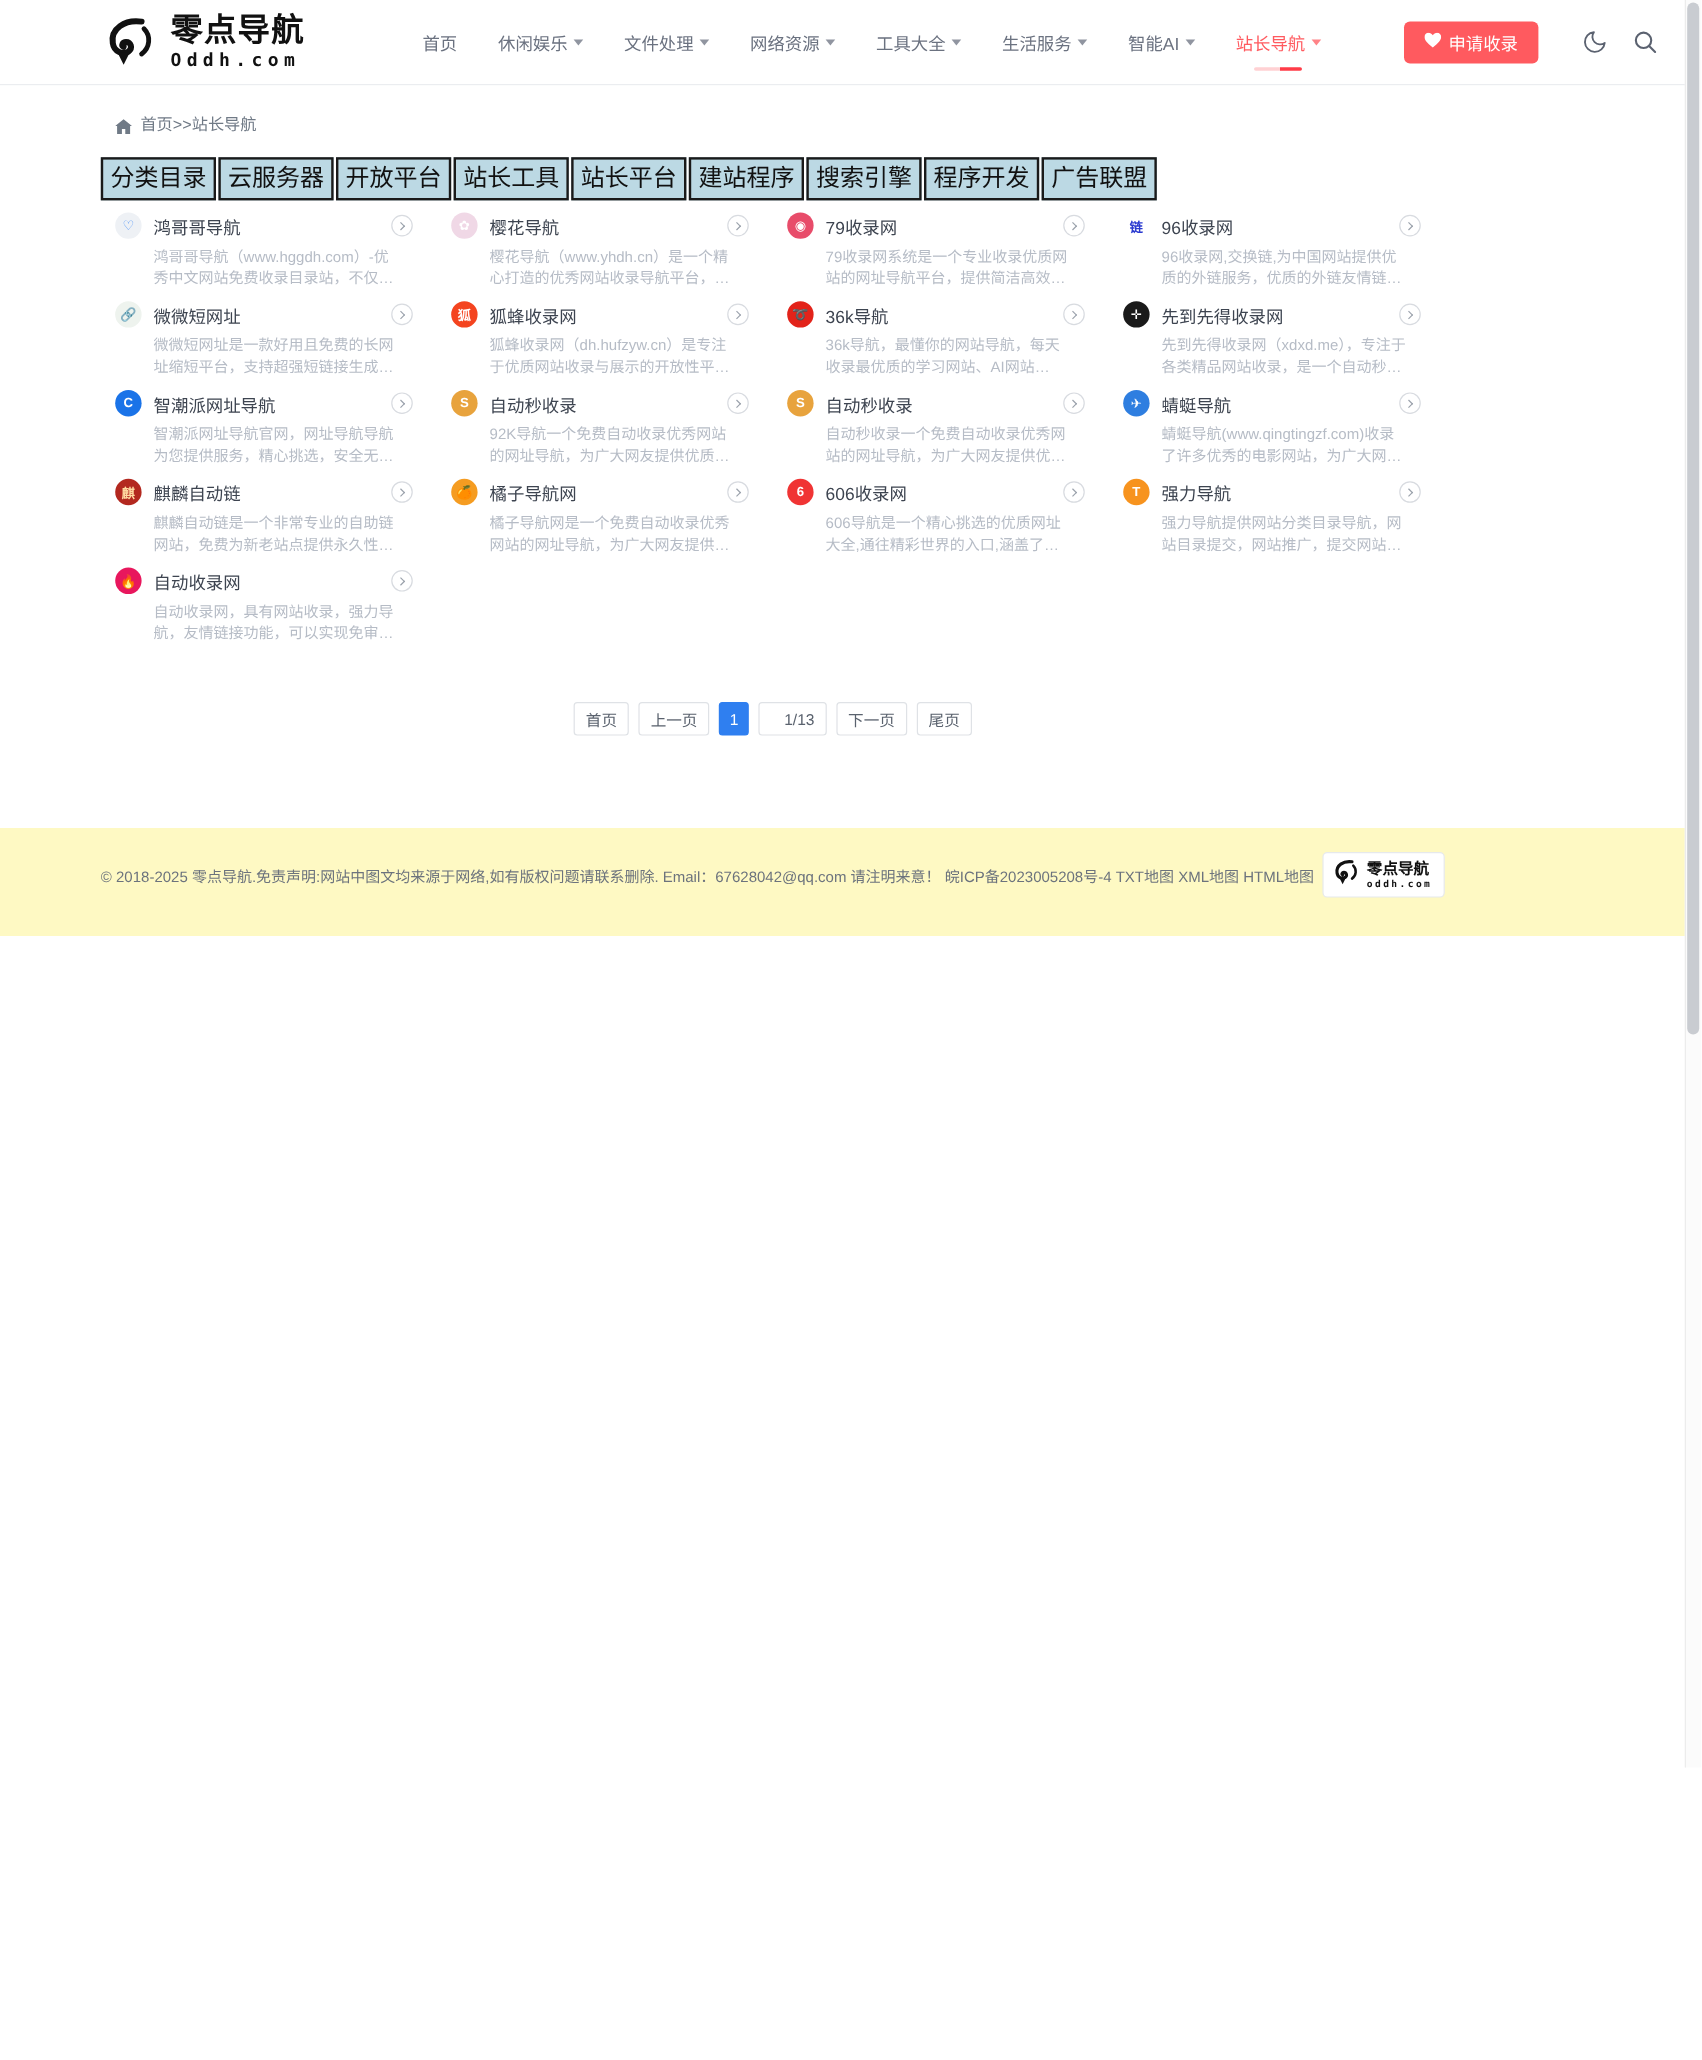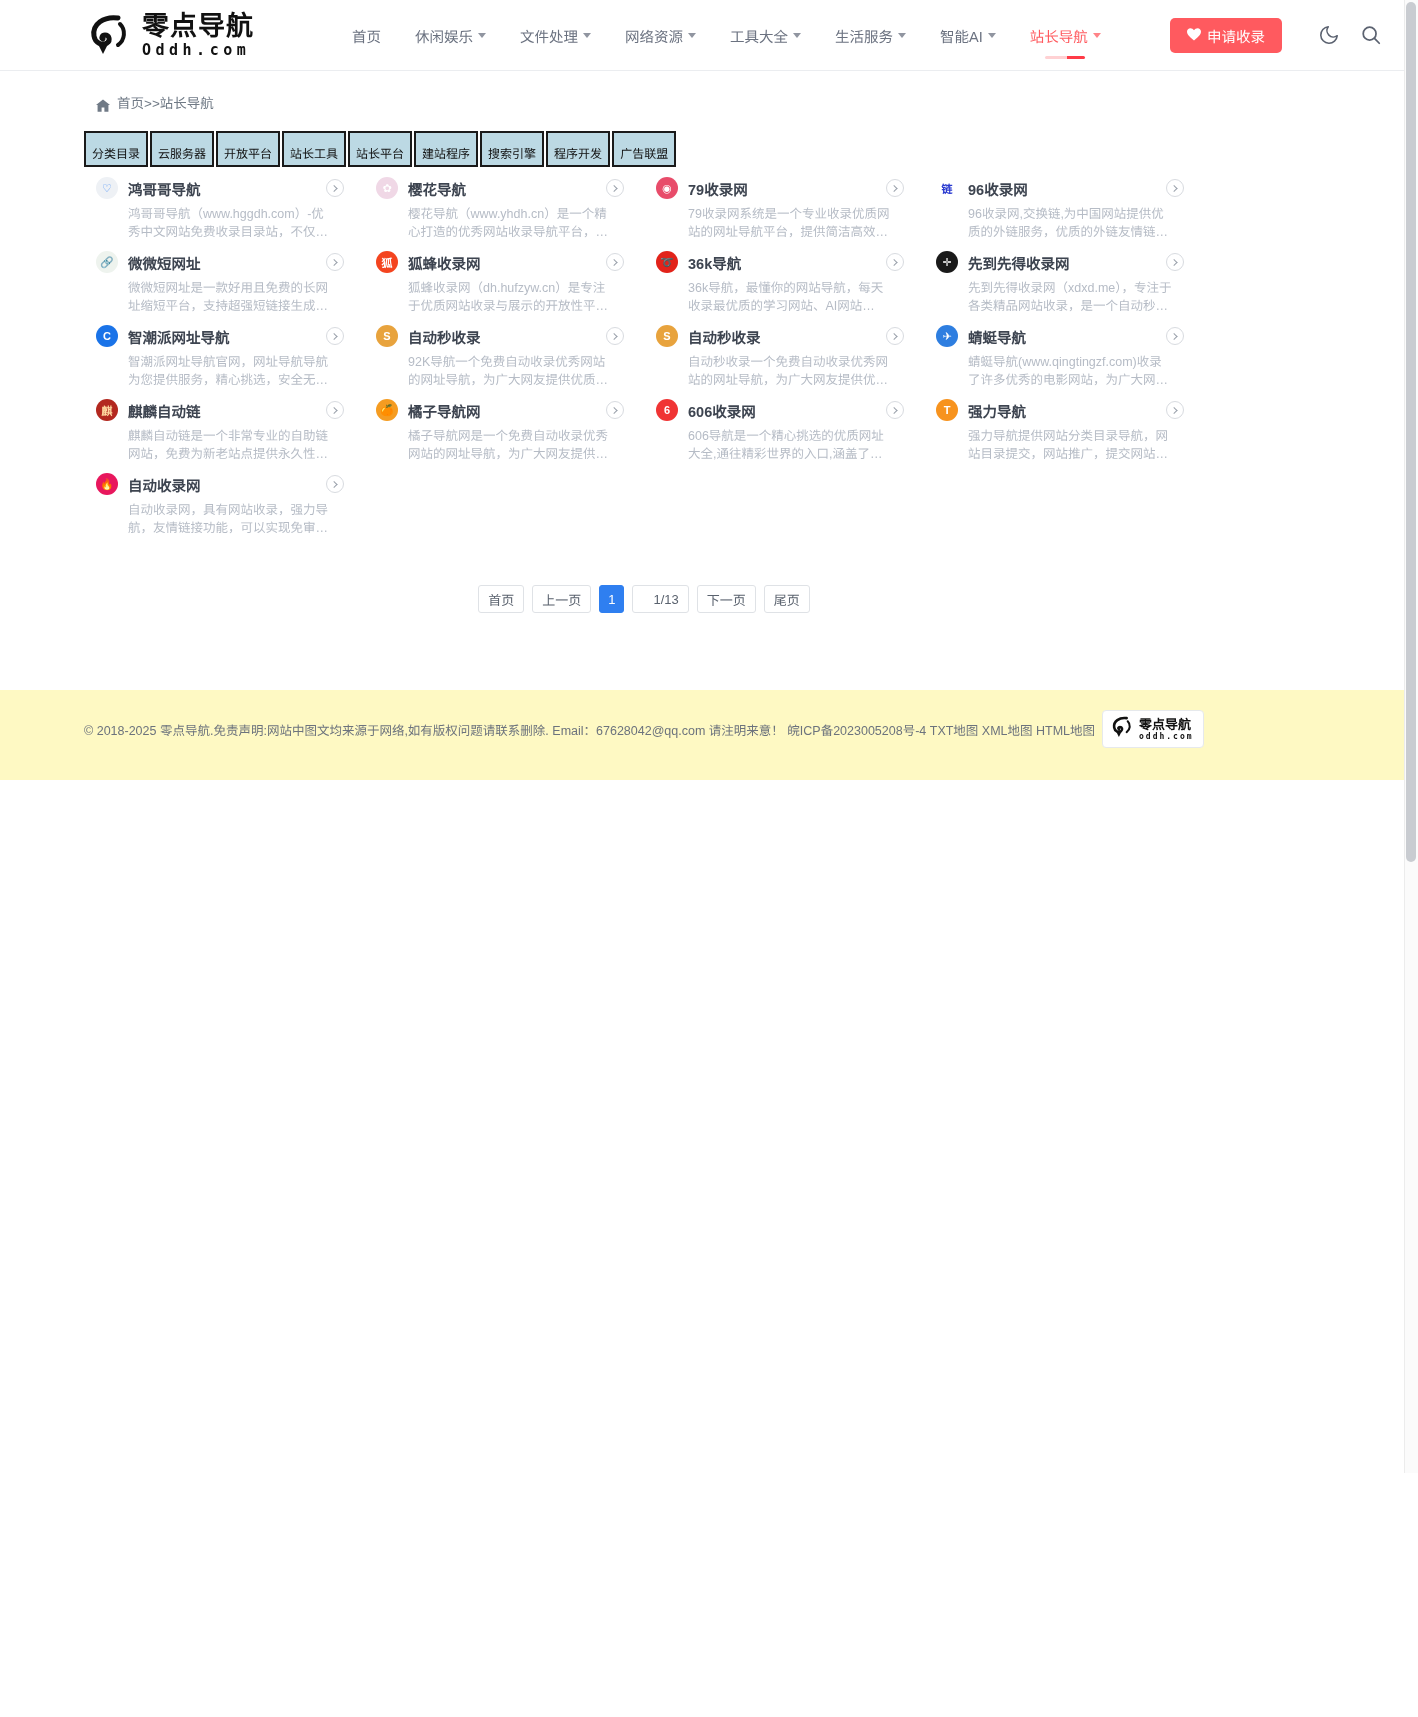--- a/index.html
+++ b/index.html
@@ -59,37 +59,37 @@
 
   
   .crumb { position:absolute; left:96px; top:92px; display:flex; align-items:flex-end; gap:7px;
            font-size:13.5px; color:#707a86; }
   .crumb svg { display:block; }
 
   
   .cats { position:absolute; left:84px; top:131px; display:flex; gap:2px; }
   .cat {
     background:#bcd9e4; border:2px solid #1a1a1a;
-    padding:13px 6px 2px; font-size:12px; color:#111; cursor:pointer;
+    padding:1px 6px 2px; font-size:20px; color:#111; cursor:pointer;
     line-height:1.45; white-space:nowrap;
     font-family:"DejaVu Sans",sans-serif;
   }
 
   
   .panel { position:absolute; left:84px; top:170px; width:1120px; height:505px;
            background:#fff; }
 
   .grid { position:absolute; left:0; top:0; width:1120px;
           display:grid; grid-template-columns:repeat(4,280px); }
   .cell { position:relative; height:74px; padding:4px 22px 0 12px; }
   .cell-head { display:flex; align-items:center; gap:10px; height:28px; }
   .ico { width:22px; height:22px; flex:0 0 22px; border-radius:50%;
          display:flex; align-items:center; justify-content:center;
          font-size:11px; font-weight:bold; color:#fff; overflow:hidden; }
-  .title { font-size:14.5px; color:#3d4450; white-space:nowrap; overflow:hidden;font-weight:bold; }
+  .title { font-size:14.5px; color:#3d4450; white-space:nowrap; overflow:hidden; }
   .arrow { position:absolute; right:20px; top:9px; width:18px; height:18px; border-radius:50%;
            border:1px solid #d8dbe0; display:flex; align-items:center; justify-content:center; cursor:pointer; }
   .arrow::after { content:""; width:4px; height:4px; border-top:1px solid #9aa1ab; border-right:1px solid #9aa1ab;
                   transform:rotate(45deg) translate(-1px,1px); }
   .desc { margin-left:32px; margin-top:3px; font-size:12.5px; line-height:1.45; color:#b6bcc6;
           display:-webkit-box; -webkit-line-clamp:2; -webkit-box-orient:vertical; overflow:hidden;
           max-height:38px; width:206px; }
 
   
   .pager { position:absolute; left:0; top:415px; width:1120px; display:flex; justify-content:center; gap:8px; }

